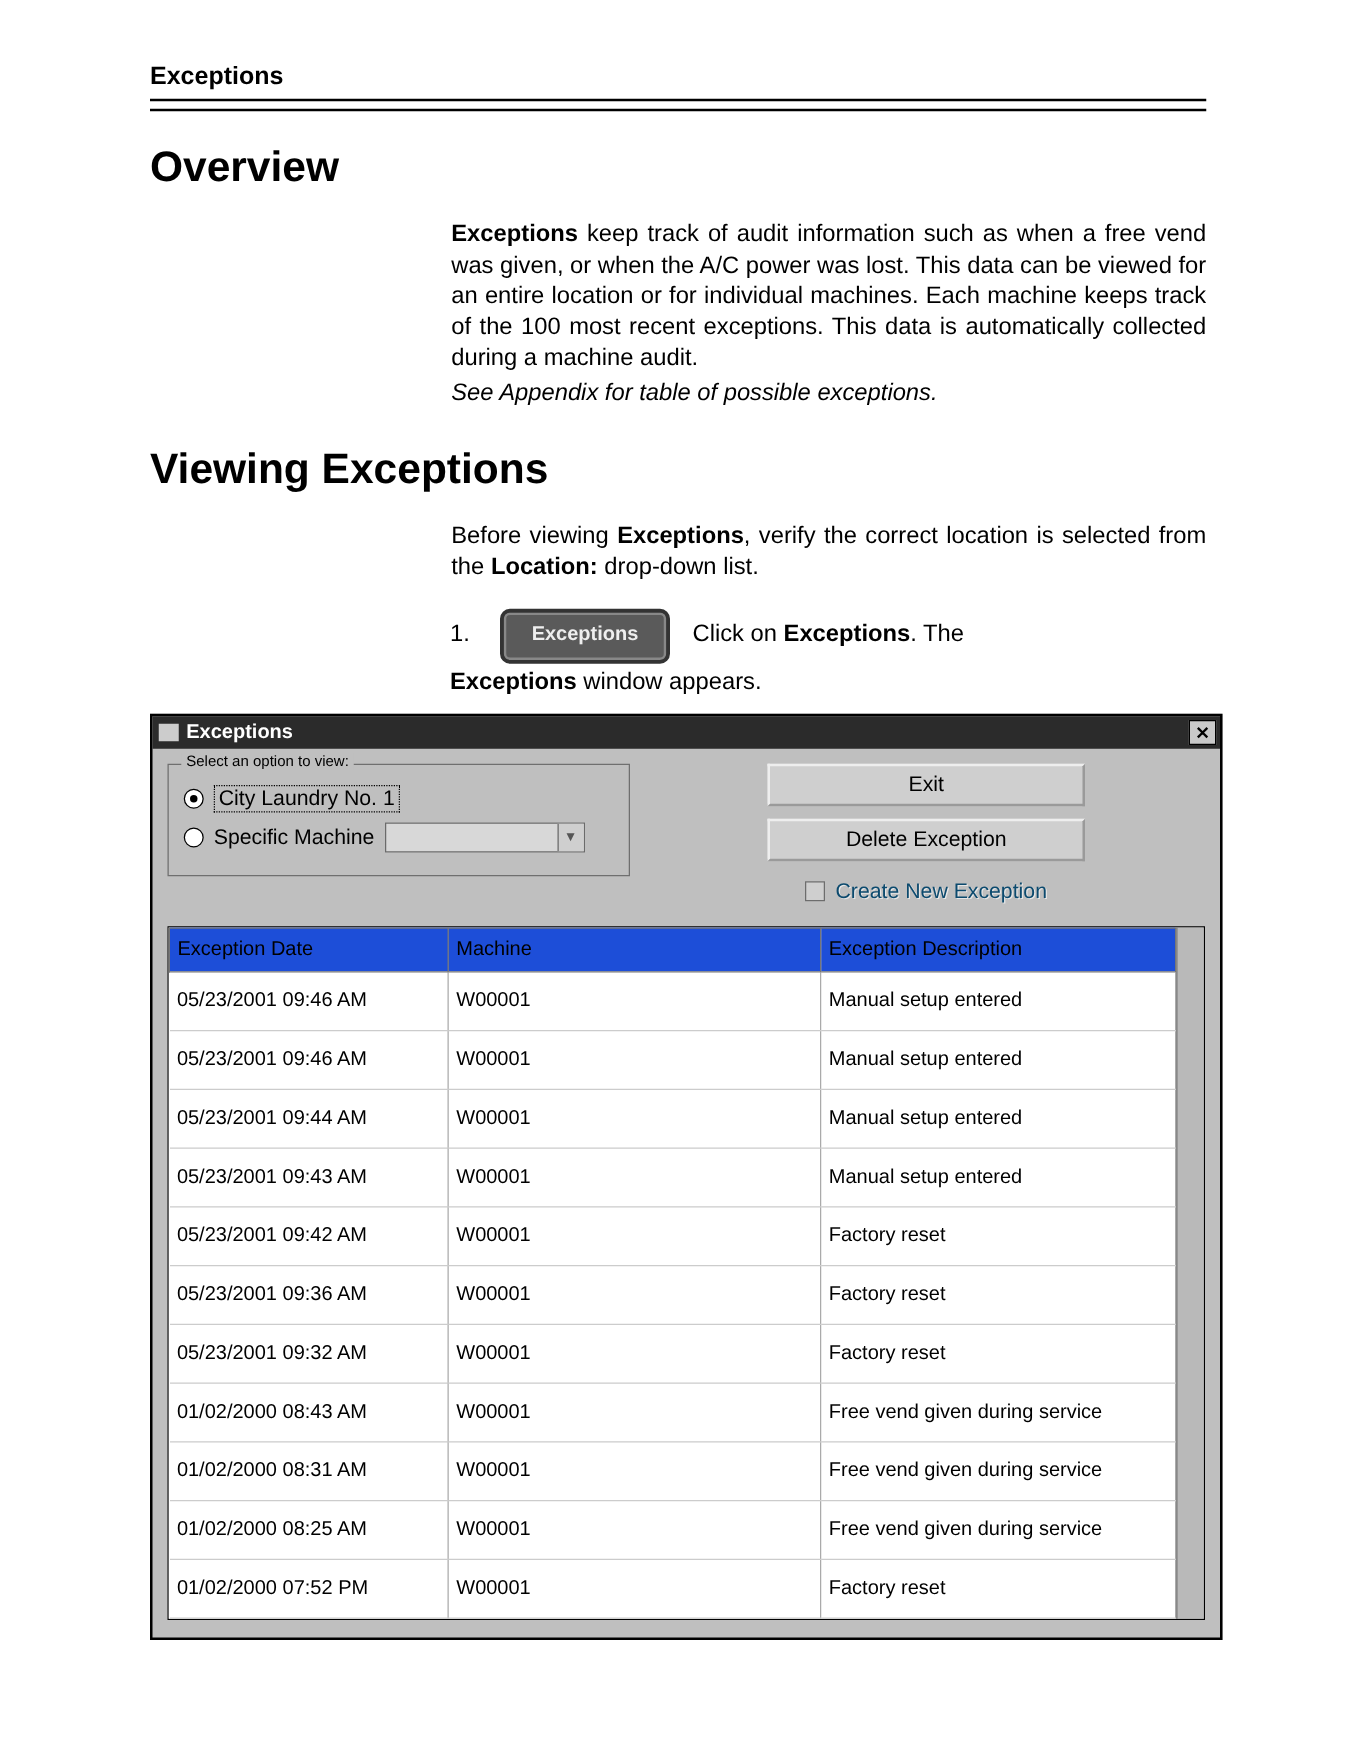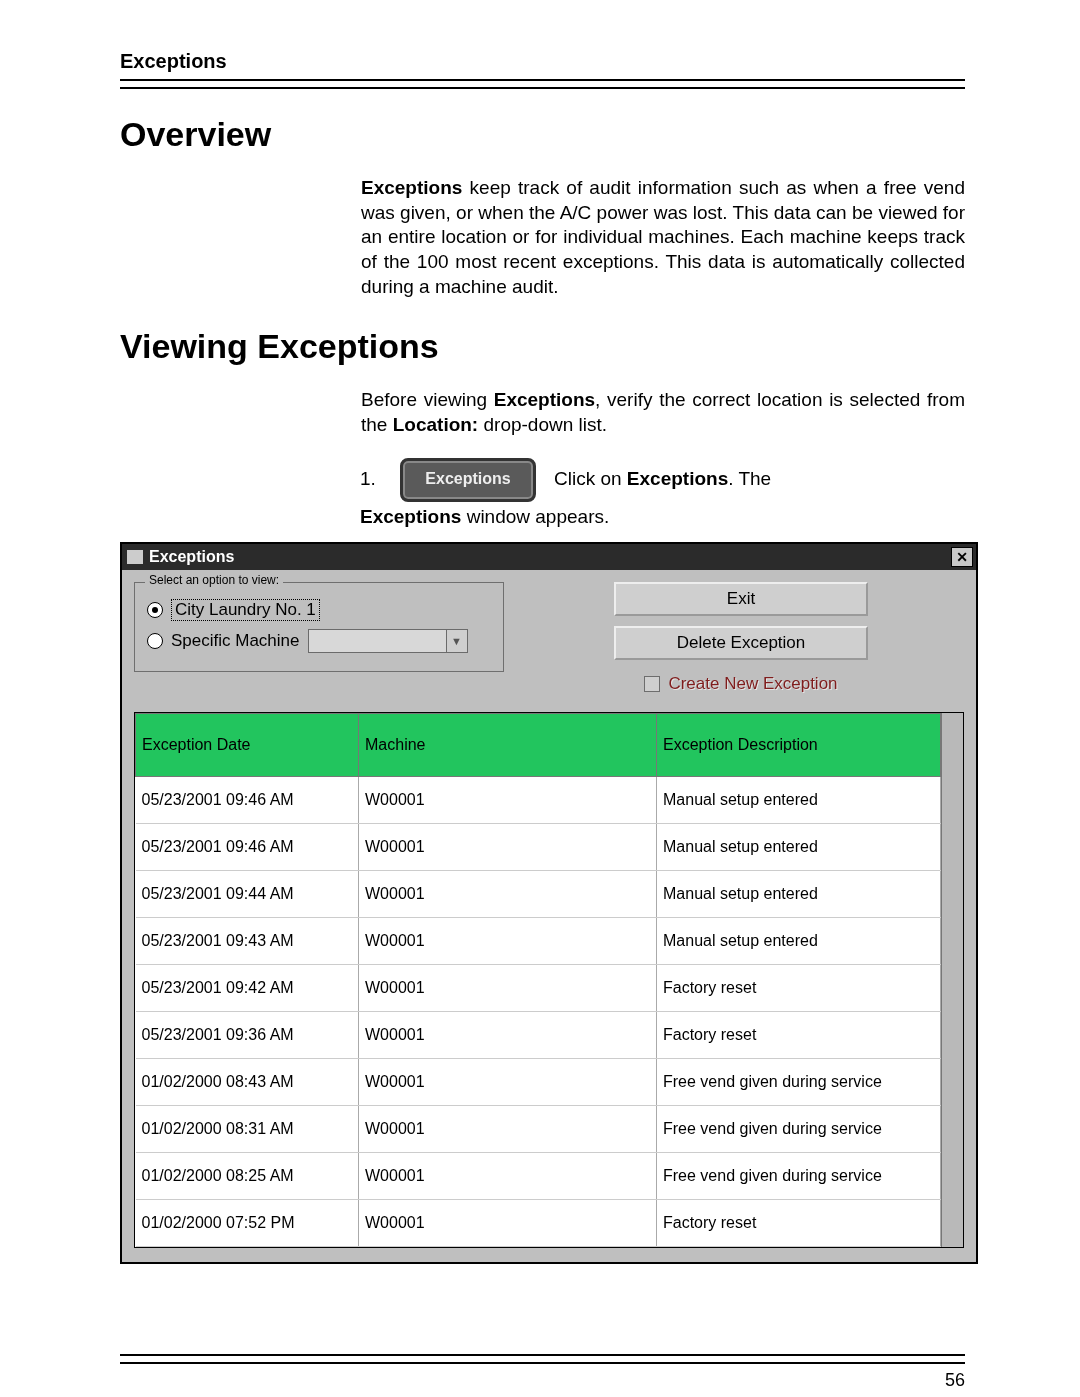--- a/index.html
+++ b/index.html
@@ -153,45 +153,45 @@
   }
   .win-button {
     width: 250px; height: 30px;
     background: #cfcfcf;
     border: 2px outset #eee;
     font-size: 17px;
     display:flex; align-items:center; justify-content:center;
   }
   .checkbox-row {
     display:flex; align-items:center; gap:8px;
-    color: #7f1d1d;
+    color: #0c4a6e;
     font-size: 17px;
     margin-top: 4px;
     text-shadow: 1px 1px 0 #e6e6e6;
   }
   .cb {
     width: 14px; height: 14px; border:1px solid #6d6d6d; background:#cfcfcf;
   }
   
   .table-wrap {
     margin-top: 18px;
     display:flex;
     border: 1px solid #000;
   }
   table.grid {
     border-collapse: collapse;
     width: 100%;
     background: #fff;
     font-size: 16px;
   }
   table.grid th {
-    background: #22c55e;
+    background: #1d4ed8;
     font-weight: normal;
     text-align: left;
-    padding: 20px 6px;
+    padding: 6px 6px;
     border: 1px solid #777;
     height: 22px;
   }
   table.grid td {
     padding: 12px 6px;
     border-right: 1px solid #aaa;
     height: 22px;
     white-space: nowrap;
   }
   table.grid tr td { border-bottom: 1px solid #ccc; }
@@ -220,20 +220,21 @@
 
 <div class="page">
   <div class="header-label">Exceptions</div>
   <div class="double-rule"></div>
 
   <h1 class="section">Overview</h1>
   <div class="body-col">
     <p>
       <span class="bold">Exceptions</span><span> keep track of audit information such as when a free vend was given, or when the A/C power was lost. This data can be viewed for an entire location or for individual machines. Each machine keeps track of the 100 most recent exceptions. This data is automatically collected during a machine audit.</span>
     </p>
+    <p class="italic">See Appendix for table of possible exceptions.</p>
   </div>
 
   <h1 class="section" style="margin-top:28px;">Viewing Exceptions</h1>
   <div class="body-col">
     <p>
       <span>Before viewing </span><span class="bold">Exceptions</span><span>, verify the correct location is selected from the </span><span class="bold">Location:</span><span> drop-down list.</span>
     </p>
     <div class="step-row">
       <span class="step-num">1.</span>
       <span class="btn-exceptions">Exceptions</span>
@@ -314,20 +315,25 @@
                 <td>05/23/2001 09:42 AM</td>
                 <td>W00001</td>
                 <td>Factory reset</td>
               </tr>
               <tr>
                 <td>05/23/2001 09:36 AM</td>
                 <td>W00001</td>
                 <td>Factory reset</td>
               </tr>
               <tr>
+                <td>05/23/2001 09:32 AM</td>
+                <td>W00001</td>
+                <td>Factory reset</td>
+              </tr>
+              <tr>
                 <td>01/02/2000 08:43 AM</td>
                 <td>W00001</td>
                 <td>Free vend given during service</td>
               </tr>
               <tr>
                 <td>01/02/2000 08:31 AM</td>
                 <td>W00001</td>
                 <td>Free vend given during service</td>
               </tr>
               <tr>

